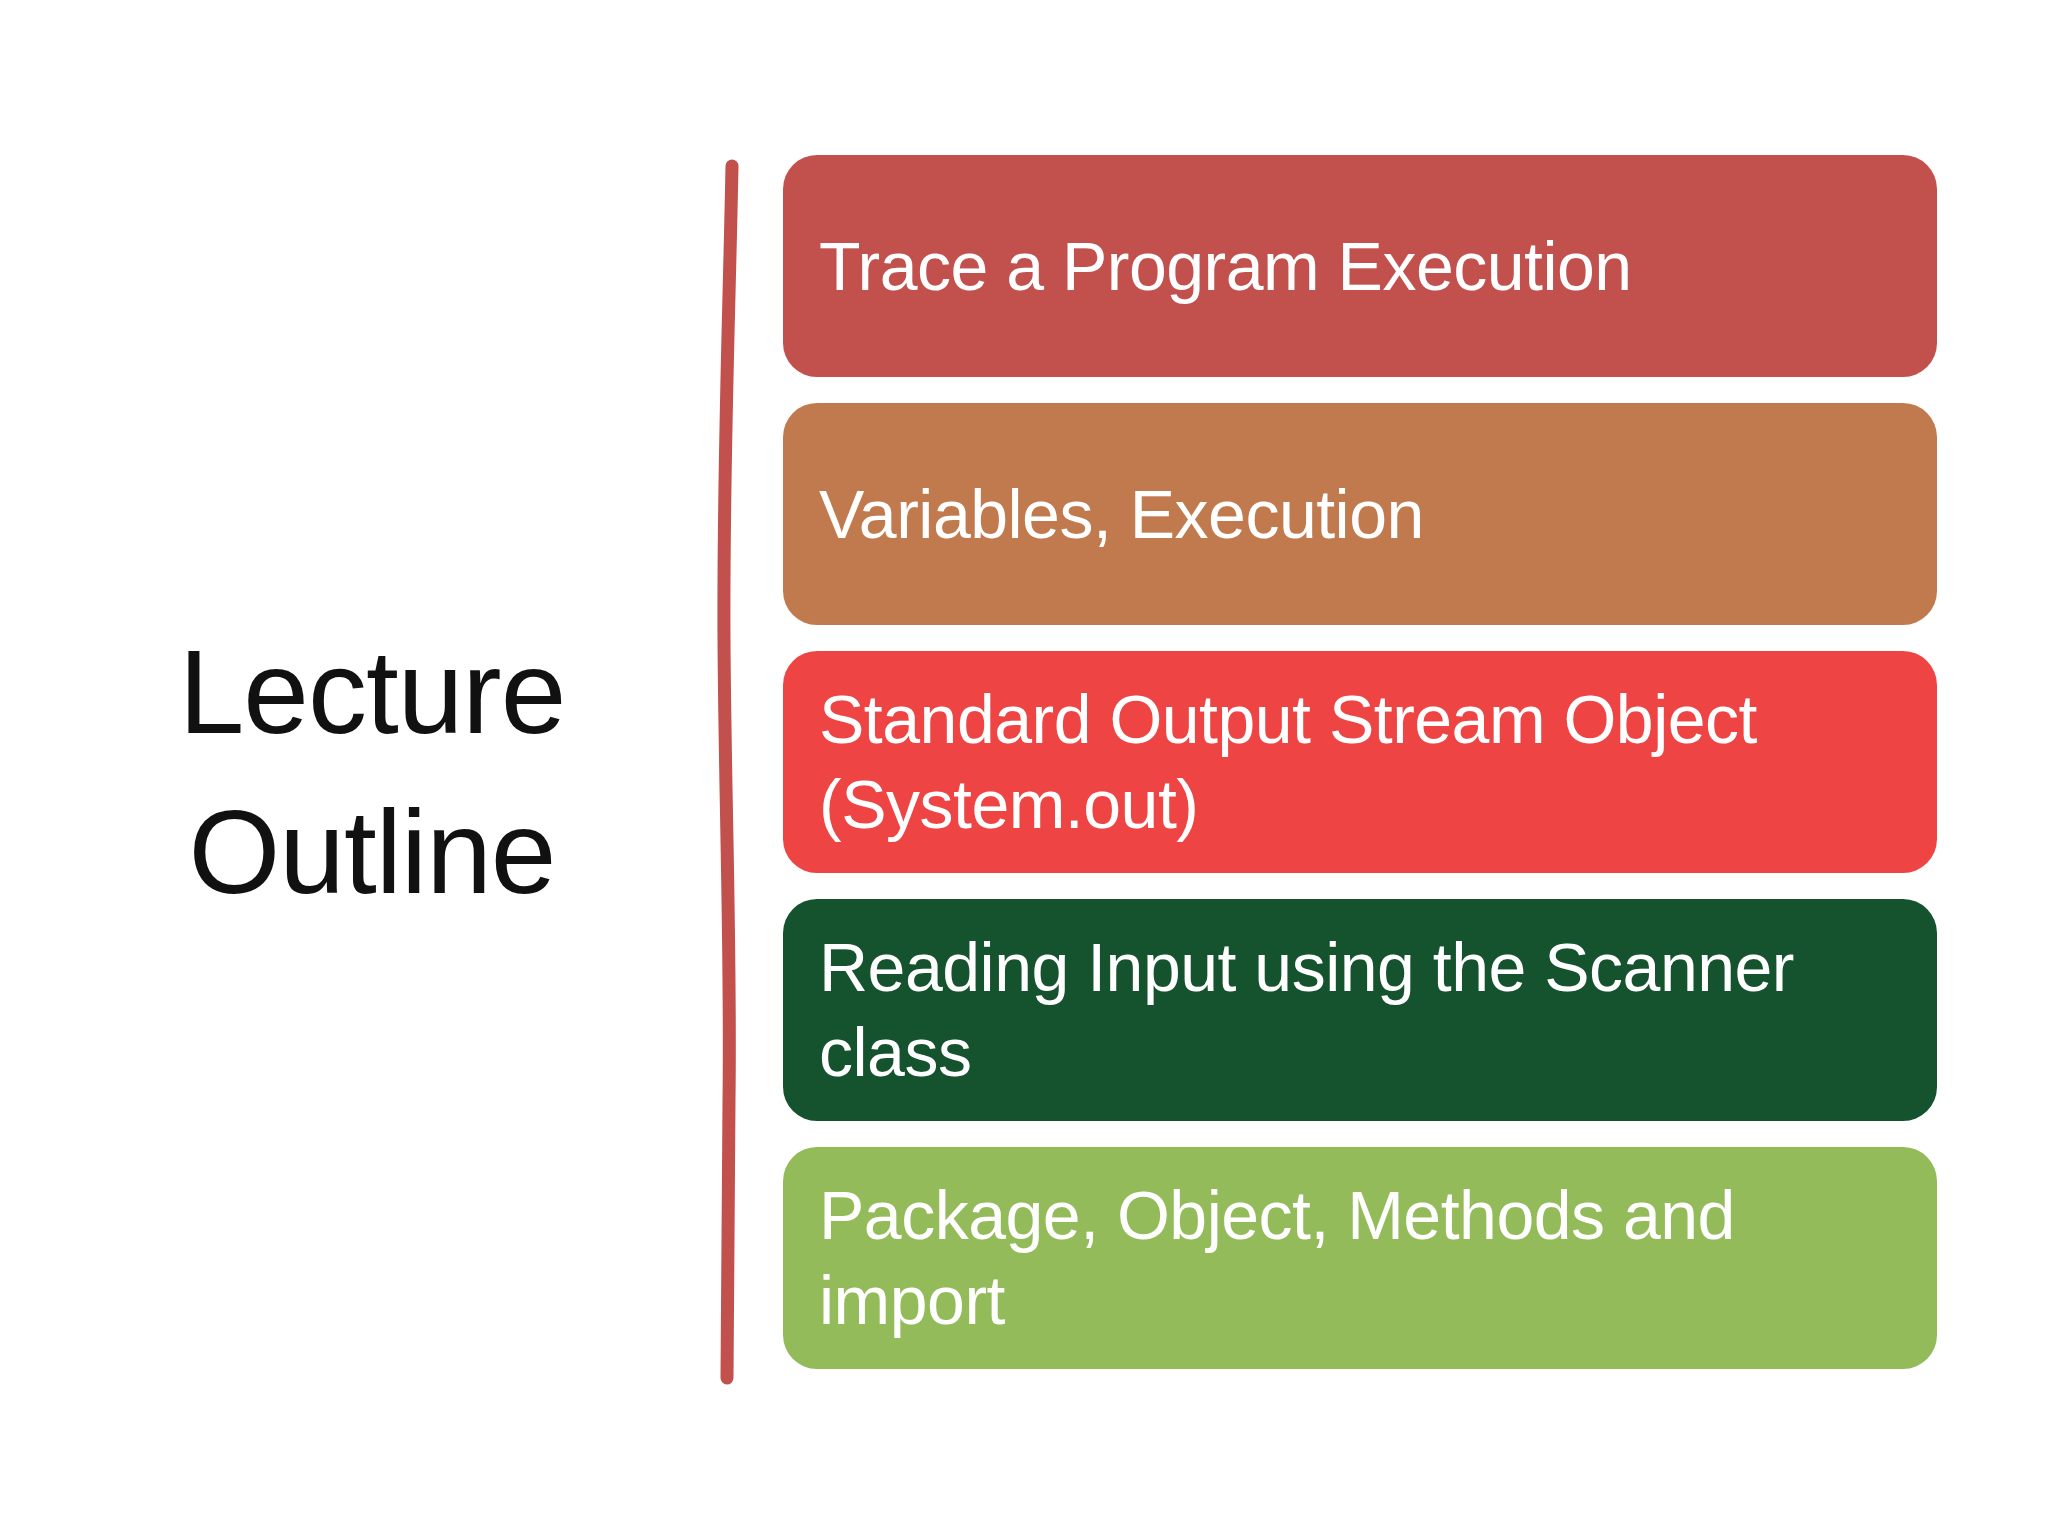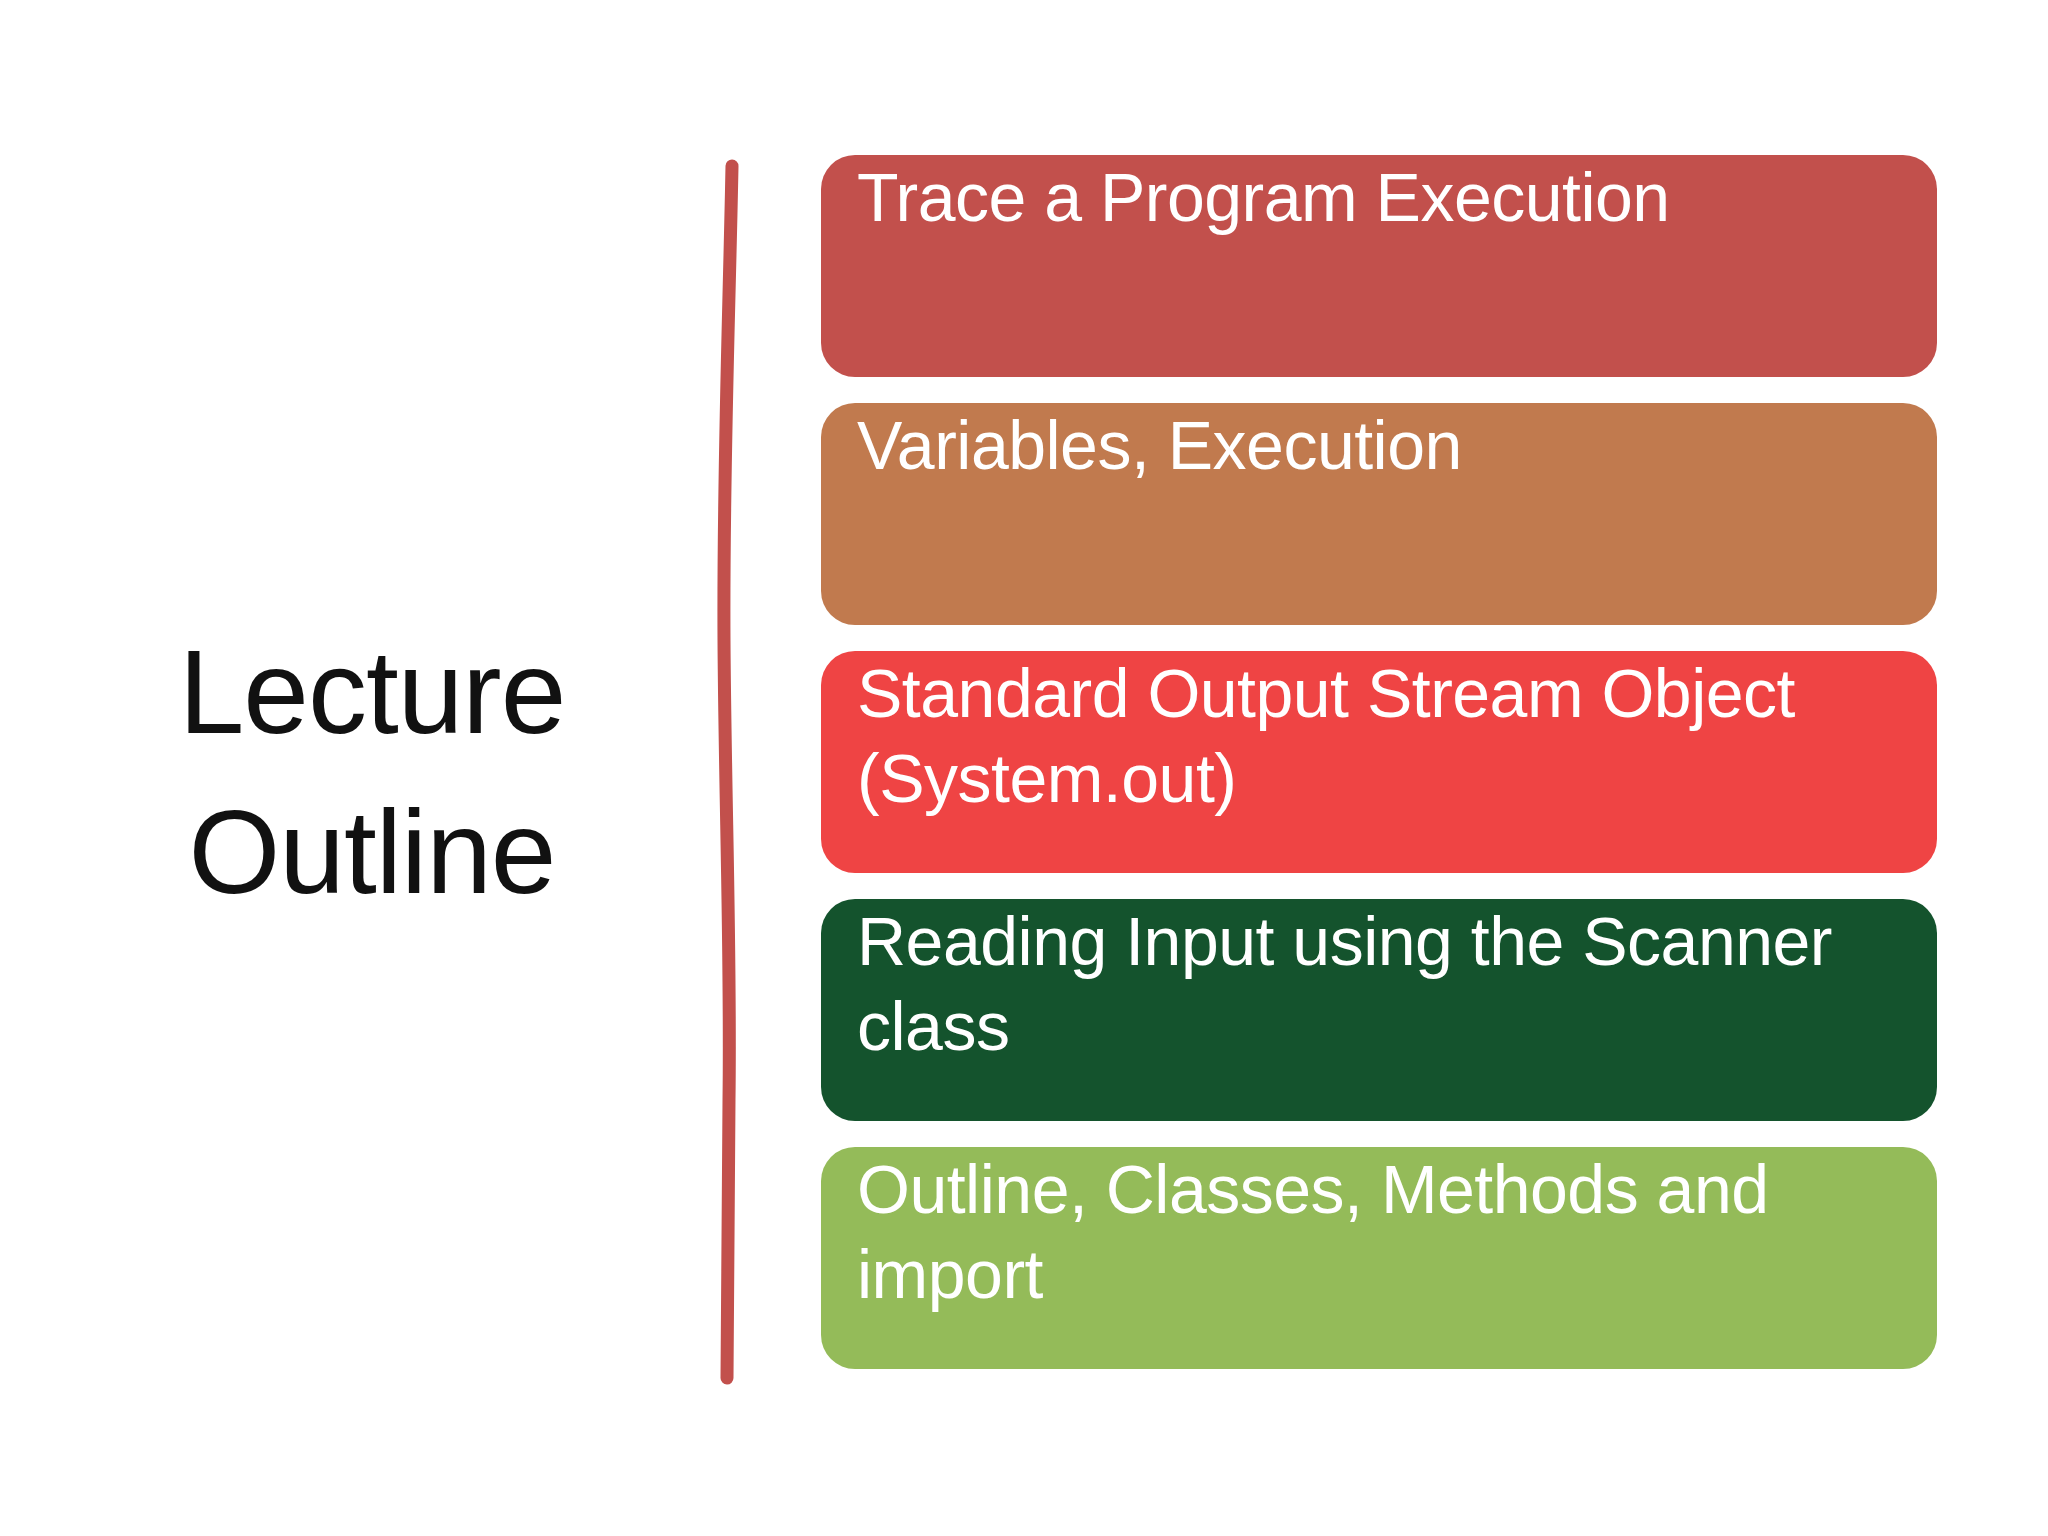--- a/index.html
+++ b/index.html
@@ -47,24 +47,24 @@
     top: 155px;
     width: 1154px;
     display: flex;
     flex-direction: column;
     gap: 26px;
   }
   .outline-item {
     height: 222px;
     border-radius: 34px;
     display: flex;
+    align-items: center;
     padding: 0 44px 0 36px;
     box-sizing: border-box;
     color: #ffffff;
-    margin-left: 38px;
   }
   .outline-item .label {
     font-size: 68px;
     line-height: 85px;
     font-weight: 400;
     white-space: pre-line;
     letter-spacing: -0.5px;
   }
 </style>
 </head>
@@ -88,18 +88,18 @@
     </div>
     <div class="outline-item" style="background: #ef4444;">
       <span class="label">Standard Output Stream Object
 (System.out)</span>
     </div>
     <div class="outline-item" style="background: #14532d;">
       <span class="label">Reading Input using the Scanner
 class</span>
     </div>
     <div class="outline-item" style="background: rgb(148, 187, 89);">
-      <span class="label">Outline, Classes, Methods and
+      <span class="label">Package, Object, Methods and
 import</span>
     </div>
   </div>
 
 </div>
 
 </body></html>

